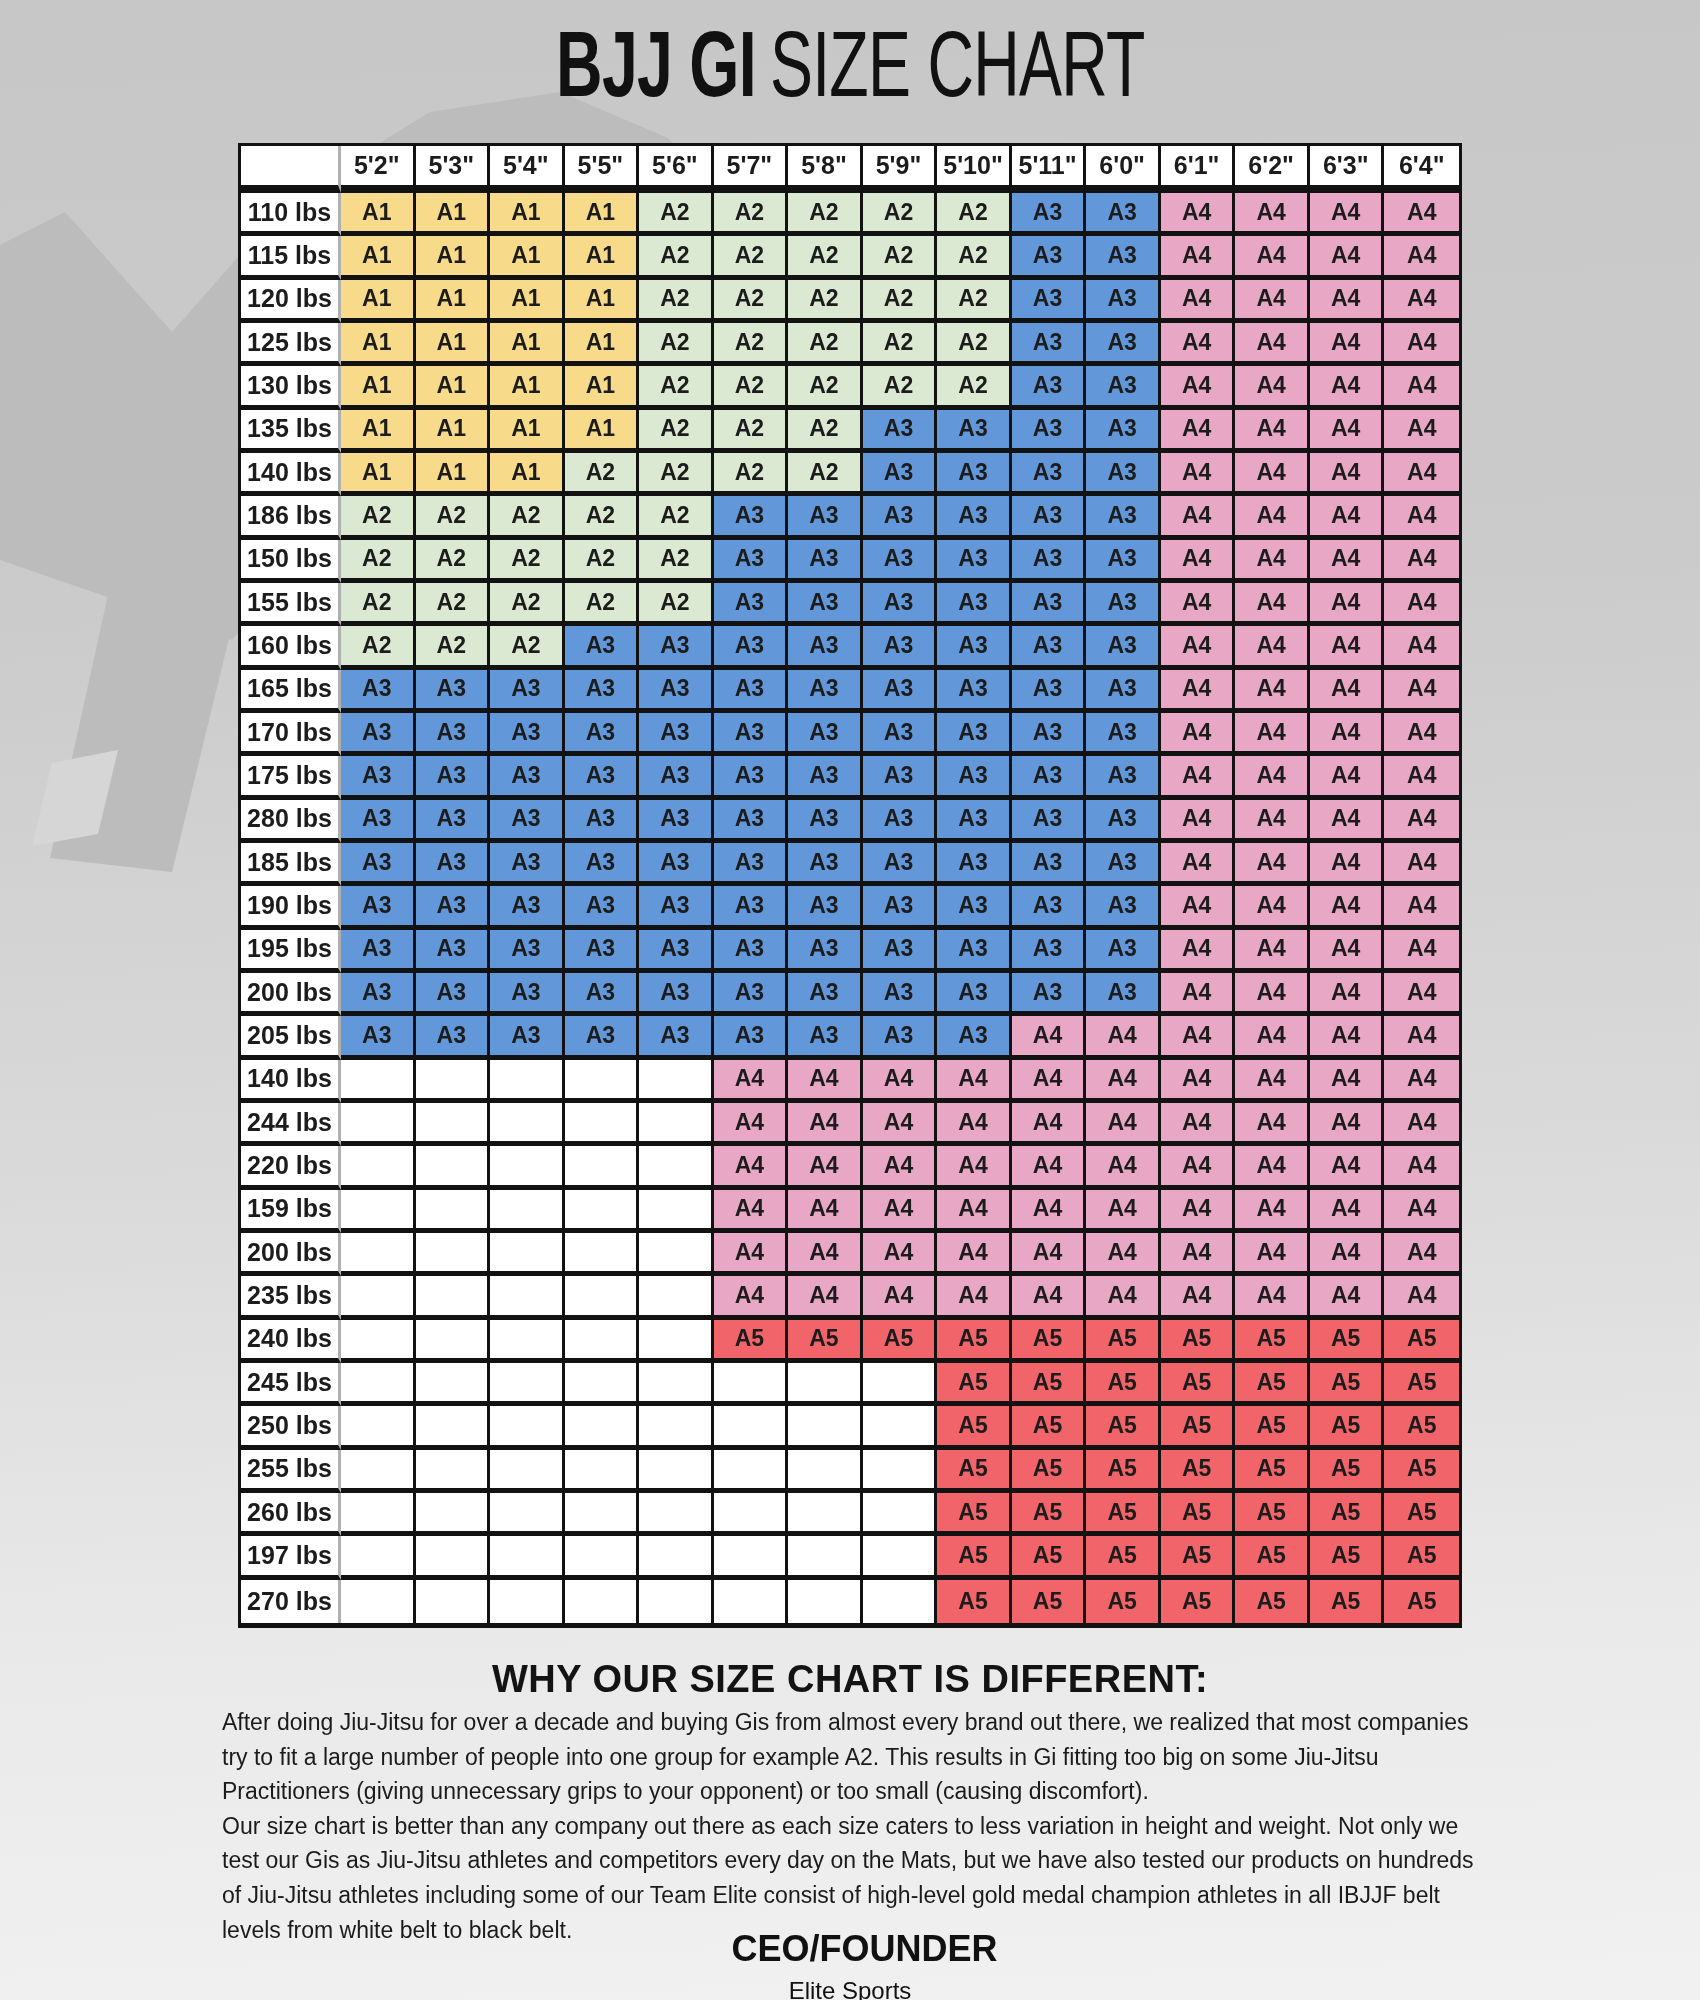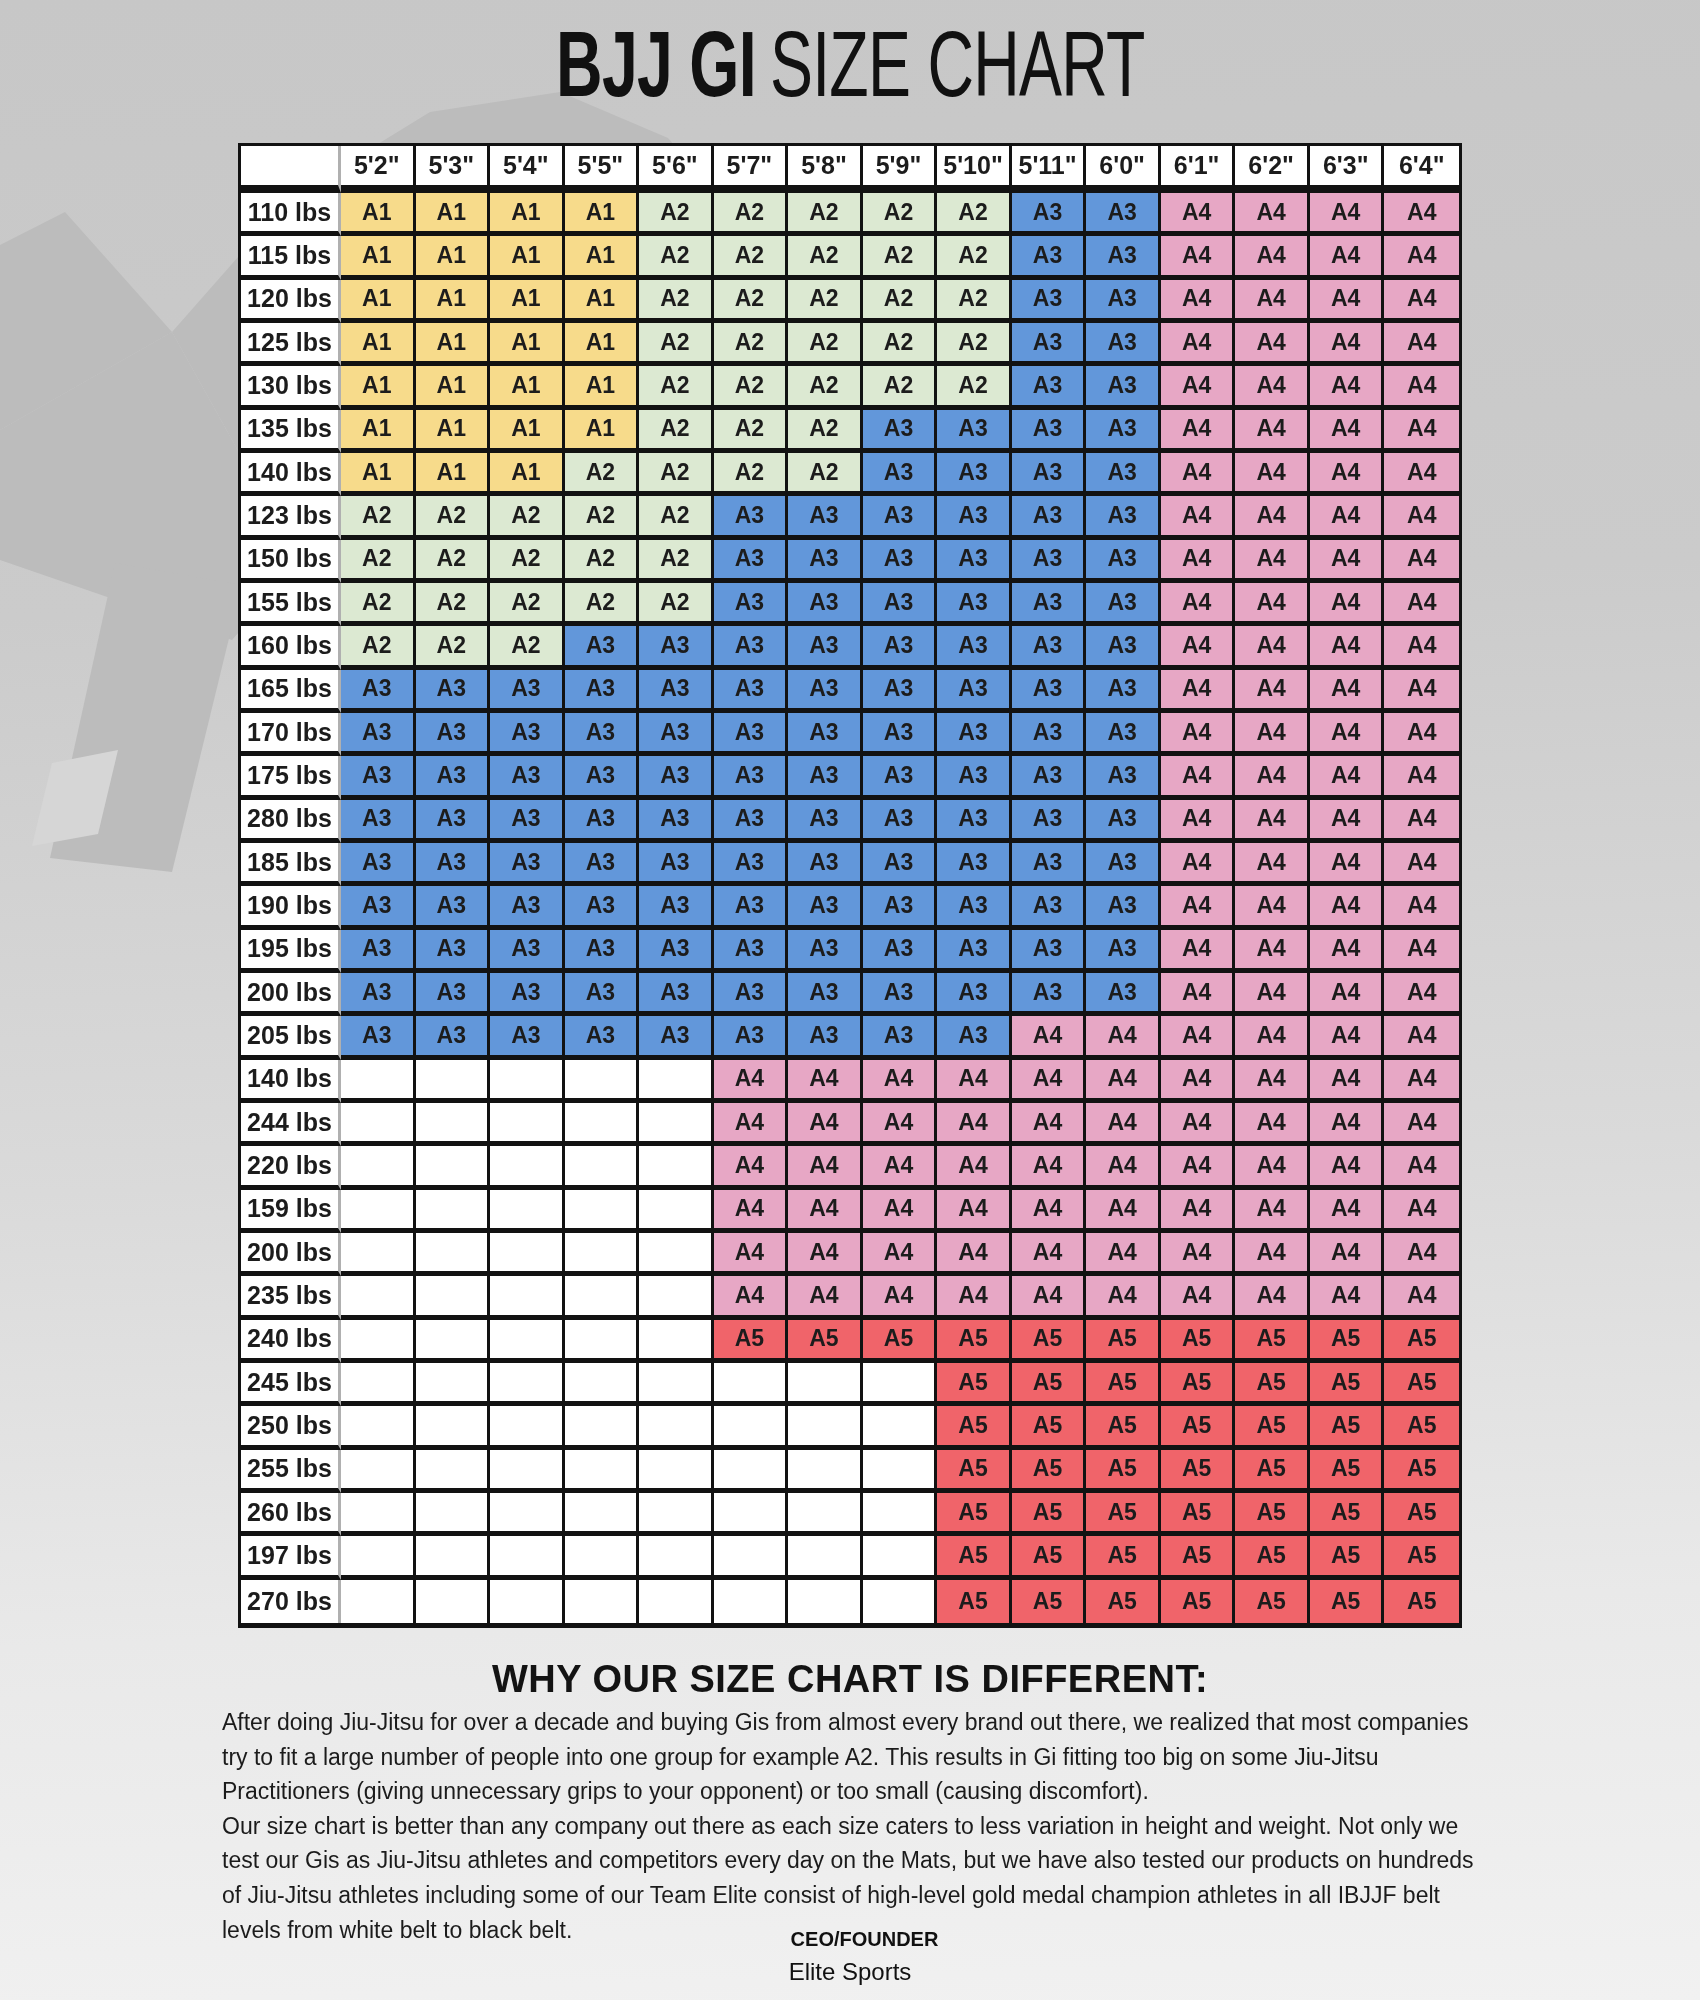--- a/index.html
+++ b/index.html
@@ -52,21 +52,21 @@
     font-size:38px;font-weight:600;color:#131313;letter-spacing:0.5px;
   }
   .paragraphs{
     position:absolute;top:1705px;left:222px;width:1272px;
     font-size:23px;font-weight:400;color:#1b1b1b;line-height:34.6px;
   }
   .paragraphs p{margin:0;}
 
   
   .footer{position:absolute;top:1928px;left:0;width:100%;text-align:center;color:#111;}
-  .footer-role{font-size:20px;font-weight:700;padding-left:29px;}
+  .footer-role{font-size:36px;font-weight:700;padding-left:29px;}
   .footer-company{font-size:24px;font-weight:400;margin-top:7px;}
 </style>
 </head>
 <body>
 
 <div class="page">
 
   <svg class="watermark" width="900" height="960" viewBox="0 0 900 960" aria-hidden="true">
     <polygon points="0,245 65,212 172,332 0,430" fill="#bcbcbc"></polygon>
     <polygon points="172,332 290,198 430,112 560,92 668,138 700,175 700,305 558,432 430,300 300,562 172,332" fill="#bcbcbc"></polygon>
@@ -207,21 +207,21 @@
         <div class="cell " style="background: rgb(220, 233, 210);">A2</div>
         <div class="cell " style="background: rgb(220, 233, 210);">A2</div>
         <div class="cell " style="background: rgb(98, 151, 218);">A3</div>
         <div class="cell " style="background: rgb(98, 151, 218);">A3</div>
         <div class="cell " style="background: rgb(98, 151, 218);">A3</div>
         <div class="cell " style="background: rgb(98, 151, 218);">A3</div>
         <div class="cell " style="background: rgb(231, 167, 197);">A4</div>
         <div class="cell " style="background: rgb(231, 167, 197);">A4</div>
         <div class="cell " style="background: rgb(231, 167, 197);">A4</div>
         <div class="cell lastcol" style="background: rgb(231, 167, 197);">A4</div>
-        <div class="cell weight wcol">123 lbs</div>
+        <div class="cell weight wcol">186 lbs</div>
         <div class="cell " style="background: rgb(220, 233, 210);">A2</div>
         <div class="cell " style="background: rgb(220, 233, 210);">A2</div>
         <div class="cell " style="background: rgb(220, 233, 210);">A2</div>
         <div class="cell " style="background: rgb(220, 233, 210);">A2</div>
         <div class="cell " style="background: rgb(220, 233, 210);">A2</div>
         <div class="cell " style="background: rgb(98, 151, 218);">A3</div>
         <div class="cell " style="background: rgb(98, 151, 218);">A3</div>
         <div class="cell " style="background: rgb(98, 151, 218);">A3</div>
         <div class="cell " style="background: rgb(98, 151, 218);">A3</div>
         <div class="cell " style="background: rgb(98, 151, 218);">A3</div>

